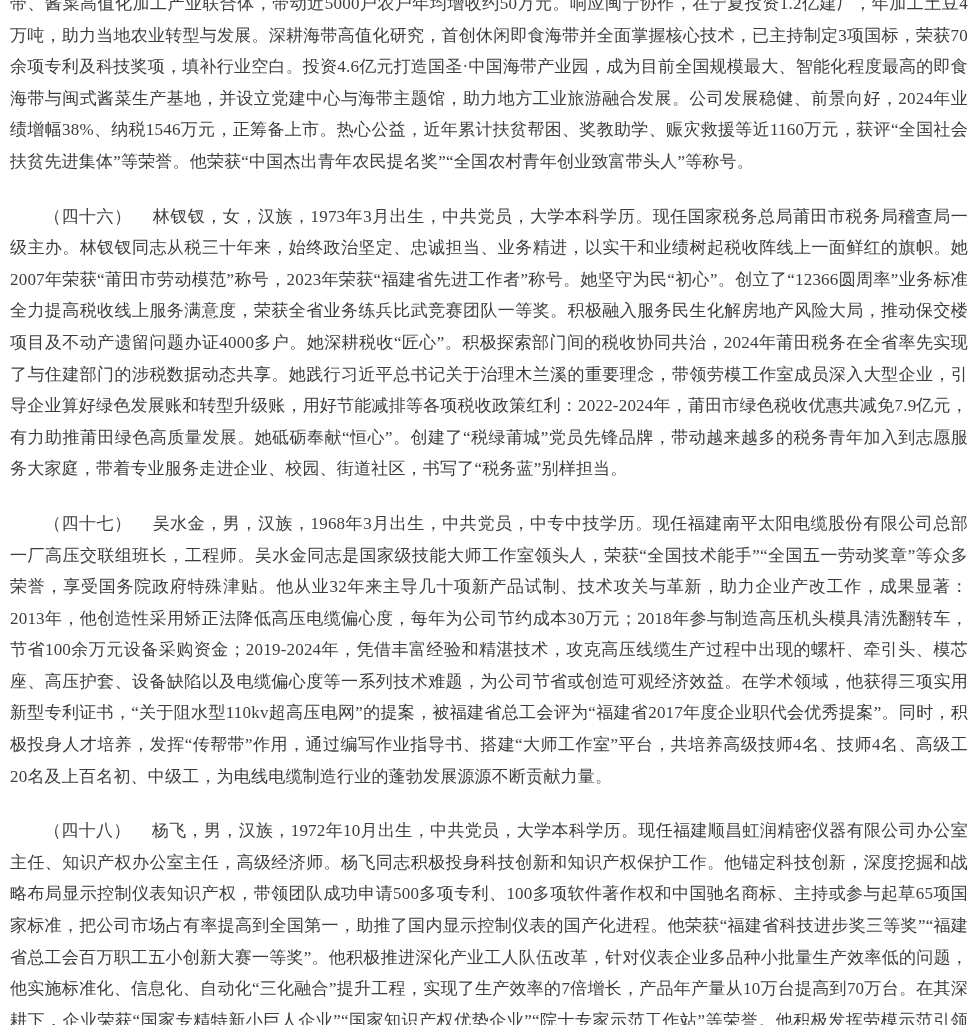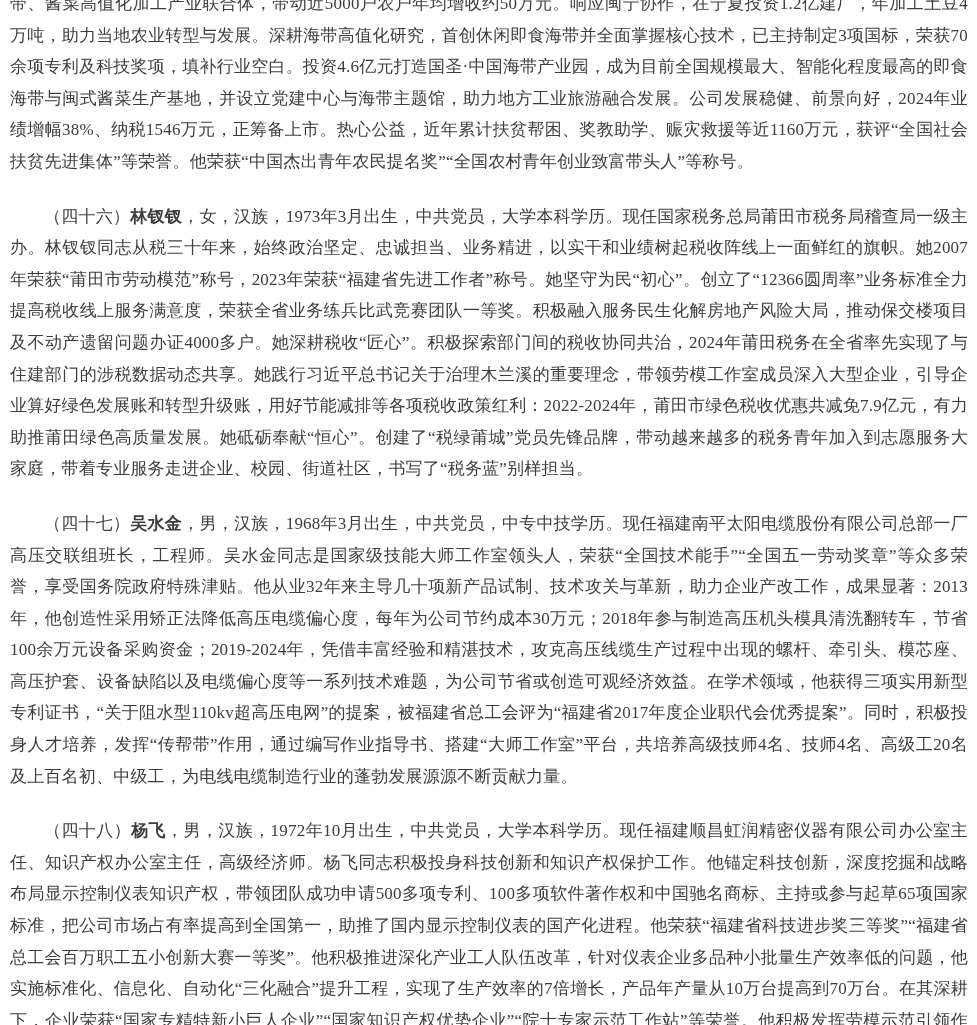--- a/index.html
+++ b/index.html
@@ -22,21 +22,22 @@
     line-height: 31.6px;
     color: #3d3d3d;
     text-align: justify;
     margin: 0 0 23px 0;
     letter-spacing: 0.2px;
   }
   .para.indent {
     text-indent: 2em;
   }
   .person-name {
-    font-weight: bold;
+    font-weight: normal;
+    margin-left: 21px;
   }
 </style>
 </head>
 <body>
 
 <div class="page">
 
   <p class="para"><span>带、酱菜高值化加工产业联合体，带动近5000户农户年均增收约50万元。响应闽宁协作，在宁夏投资1.2亿建厂，年加工土豆4万吨，助力当地农业转型与发展。深耕海带高值化研究，首创休闲即食海带并全面掌握核心技术，已主持制定3项国标，荣获70余项专利及科技奖项，填补行业空白。投资4.6亿元打造国圣·中国海带产业园，成为目前全国规模最大、智能化程度最高的即食海带与闽式酱菜生产基地，并设立党建中心与海带主题馆，助力地方工业旅游融合发展。公司发展稳健、前景向好，2024年业绩增幅38%、纳税1546万元，正筹备上市。热心公益，近年累计扶贫帮困、奖教助学、赈灾救援等近1160万元，获评“全国社会扶贫先进集体”等荣誉。他荣获“中国杰出青年农民提名奖”“全国农村青年创业致富带头人”等称号。</span></p>
 
   <p class="para indent"><span>（四十六）</span><span class="person-name">林钗钗</span><span>，女，汉族，1973年3月出生，中共党员，大学本科学历。现任国家税务总局莆田市税务局稽查局一级主办。林钗钗同志从税三十年来，始终政治坚定、忠诚担当、业务精进，以实干和业绩树起税收阵线上一面鲜红的旗帜。她2007年荣获“莆田市劳动模范”称号，2023年荣获“福建省先进工作者”称号。她坚守为民“初心”。创立了“12366圆周率”业务标准全力提高税收线上服务满意度，荣获全省业务练兵比武竞赛团队一等奖。积极融入服务民生化解房地产风险大局，推动保交楼项目及不动产遗留问题办证4000多户。她深耕税收“匠心”。积极探索部门间的税收协同共治，2024年莆田税务在全省率先实现了与住建部门的涉税数据动态共享。她践行习近平总书记关于治理木兰溪的重要理念，带领劳模工作室成员深入大型企业，引导企业算好绿色发展账和转型升级账，用好节能减排等各项税收政策红利：2022-2024年，莆田市绿色税收优惠共减免7.9亿元，有力助推莆田绿色高质量发展。她砥砺奉献“恒心”。创建了“税绿莆城”党员先锋品牌，带动越来越多的税务青年加入到志愿服务大家庭，带着专业服务走进企业、校园、街道社区，书写了“税务蓝”别样担当。</span></p>

